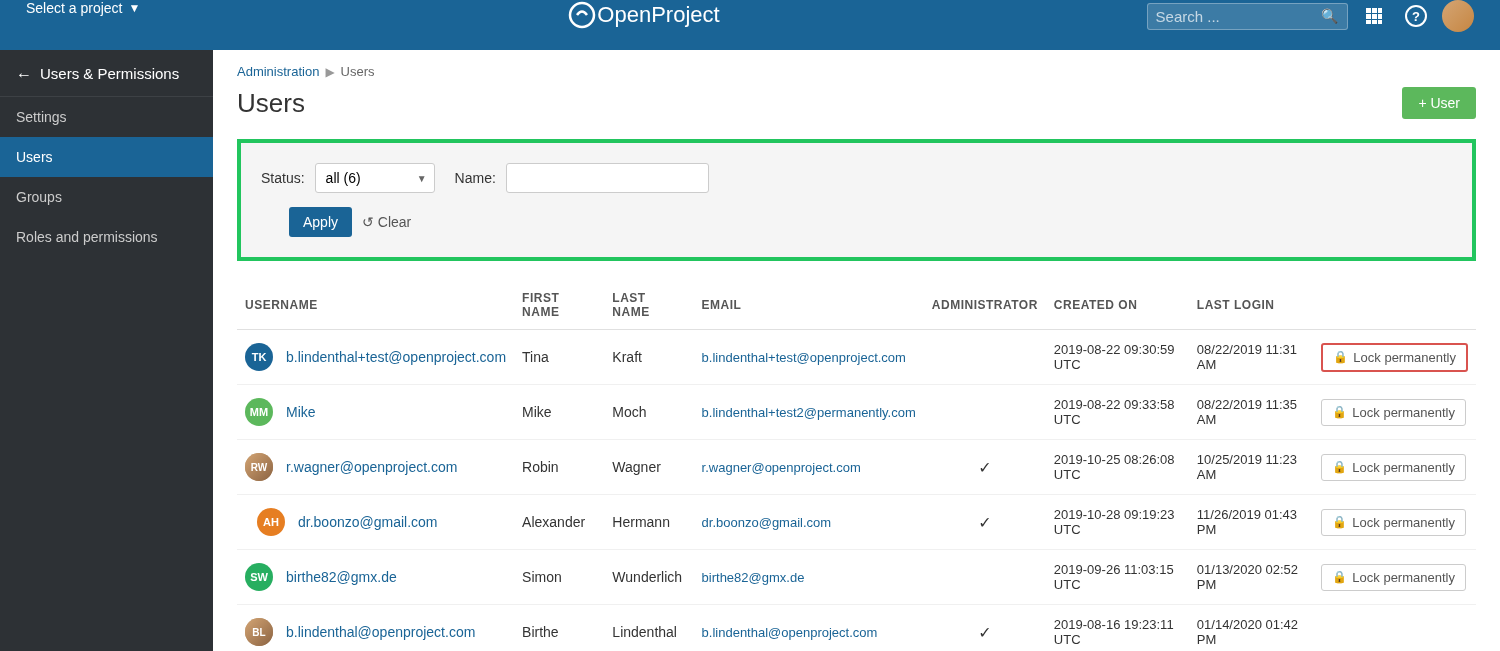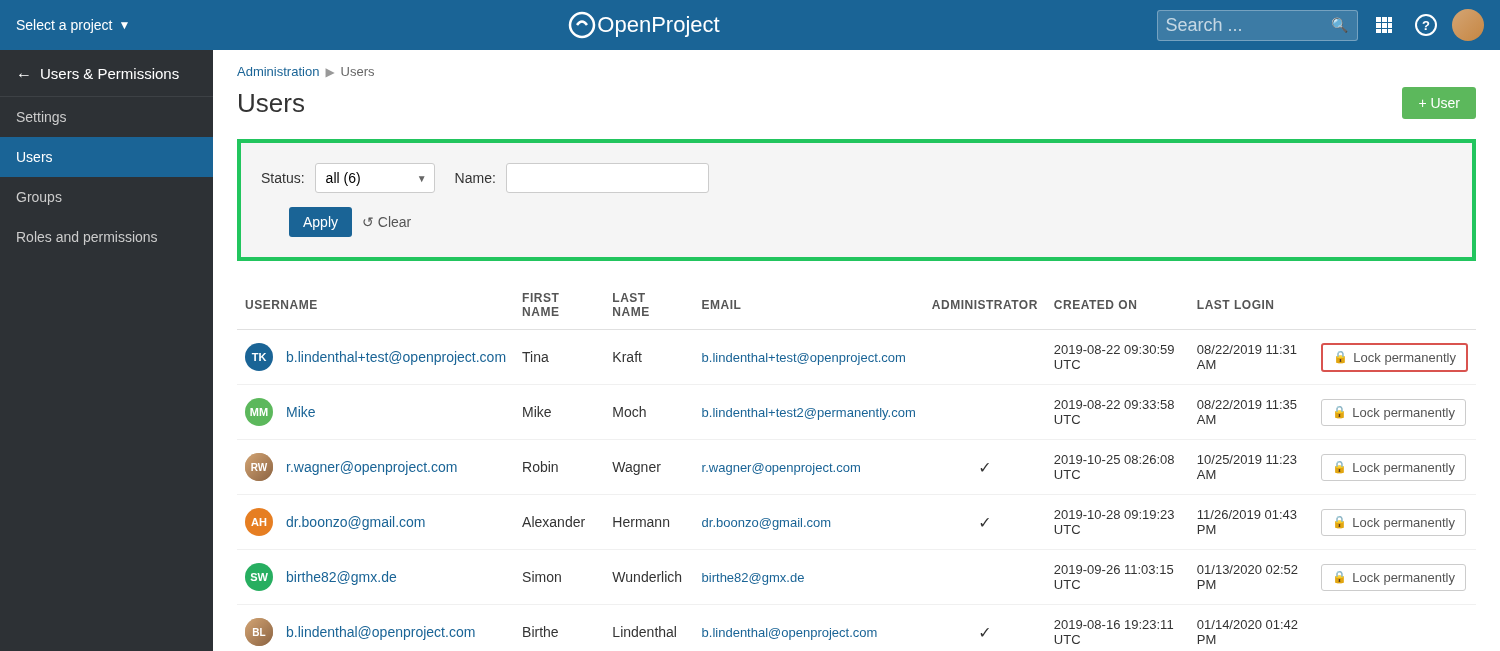--- a/index.html
+++ b/index.html
@@ -3,22 +3,22 @@
   <meta charset="utf-8">
   <style>
     * { box-sizing: border-box; margin: 0; padding: 0; }
     body { font-family: -apple-system, BlinkMacSystemFont, 'Segoe UI', Arial, sans-serif; font-size: 14px; background: #f5f5f5; }
 
     
     .top-nav {
       background: #1a6496;
       height: 50px;
       display: flex;
-      align-items: center;
-      padding: 0 16px;
+      align-items: flex-start;
+      padding: 0 26px;
       position: fixed;
       top: 0; left: 0; right: 0;
       z-index: 100;
     }
     .top-nav .project-select {
       color: #fff;
       font-size: 14px;
       display: flex;
       align-items: center;
       gap: 6px;
@@ -51,21 +51,21 @@
       border: 1px solid rgba(255,255,255,0.3);
       border-radius: 3px;
       padding: 4px 8px;
       gap: 6px;
     }
     .search-box input {
       background: transparent;
       border: none;
       outline: none;
       color: #5eead4;
-      font-size: 18px;
+      font-size: 15px;
       width: 160px;
     }
     .search-box input::placeholder { color: rgba(255,255,255,0.7); }
     .nav-icon-btn {
       color: #fff;
       background: none;
       border: none;
       cursor: pointer;
       font-size: 18px;
       display: flex;
@@ -495,21 +495,21 @@
               <td style="text-align: right;">
                 <button class="lock-btn">
                   <span style="font-size:12px;">🔒</span>
                   <span>Lock permanently</span>
                 </button>
               </td>
             </tr>
             <tr>
               <td>
                 <div class="username-cell">
-                  <div class="user-avatar" style="background: rgb(230, 126, 34);">AH</div>
+                  <div class="user-avatar" style="background: rgb(230, 126, 34); margin-left: 12px;">AH</div>
                   <a href="#" class="user-link">dr.boonzo@gmail.com</a>
                 </div>
               </td>
               <td>Alexander</td>
               <td>Hermann</td>
               <td><a href="#" class="email-link">dr.boonzo@gmail.com</a></td>
               <td style="text-align: center;"><span style="font-size:16px;">✓</span></td>
               <td style="font-size: 13px;">2019-10-28 09:19:23 UTC</td>
               <td style="font-size: 13px;">11/26/2019 01:43 PM</td>
               <td style="text-align: right;">

